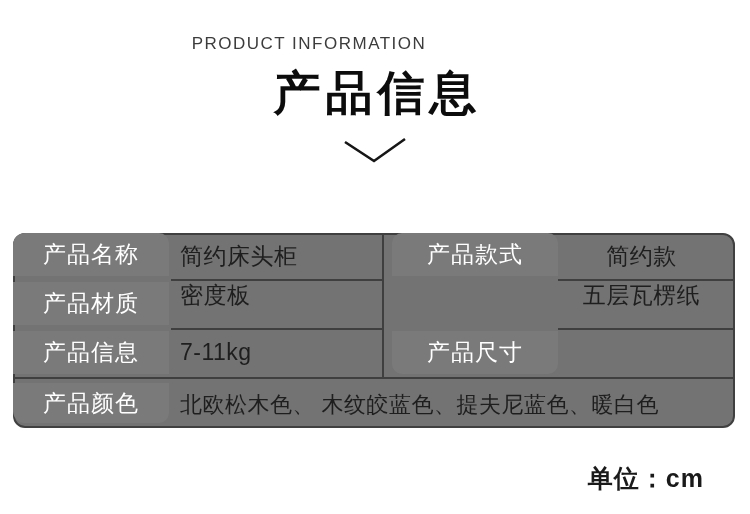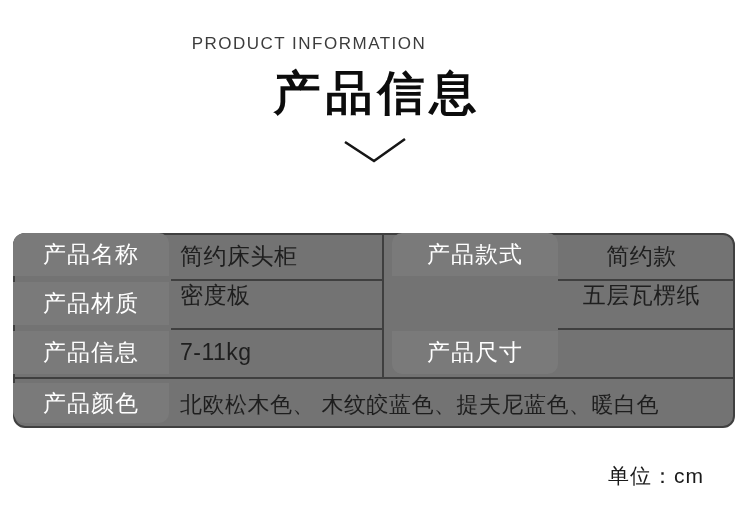--- a/index.html
+++ b/index.html
@@ -49,21 +49,21 @@
     font-size:23px;color:#1e1e1e;letter-spacing:0.5px;
   }
   .v2{left:165px;width:200px;justify-content:flex-start;}
   .v4{left:543px;width:167px;justify-content:center;text-align:center;}
   .vr1{top:0px;height:42px;}
   .vr2{top:38px;height:45px;}
   .vr3{top:95px;height:45px;}
   .vfull{left:165px;top:144px;height:51px;width:545px;justify-content:flex-start;font-size:22px;}
   .unit{
     position:absolute;top:462px;right:46px;
-    font-size:21px;color:#1a1a1a;letter-spacing:1px;
+    font-size:25px;color:#1a1a1a;letter-spacing:1px;font-weight:bold;
   }
 </style>
 </head>
 <body>
 
 <div class="subtitle">PRODUCT INFORMATION</div>
 <h1 class="title">产品信息</h1>
 
 <svg class="chevron" width="64" height="28" viewBox="0 0 64 28">
   <polyline points="2,5 31,24 62,2" fill="none" stroke="#161616" stroke-width="2.6"></polyline>

